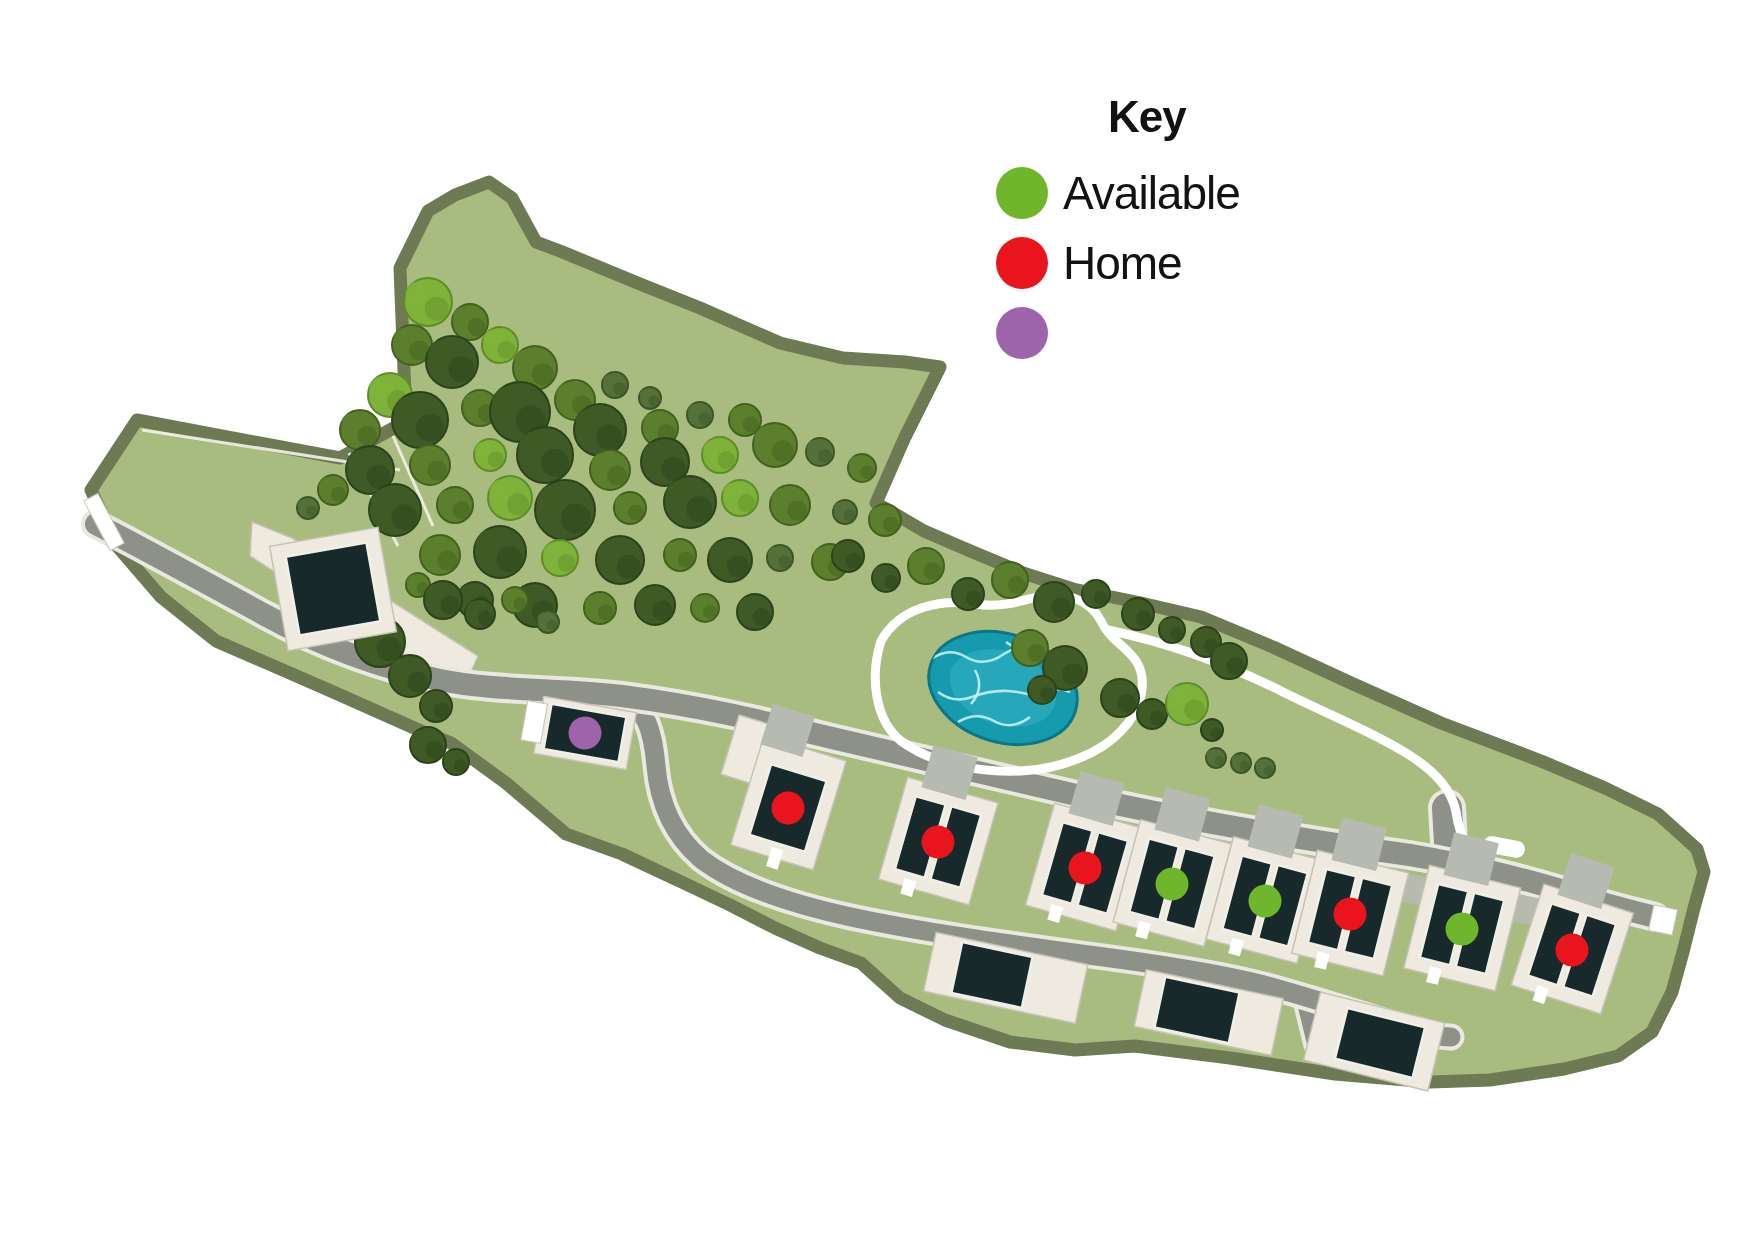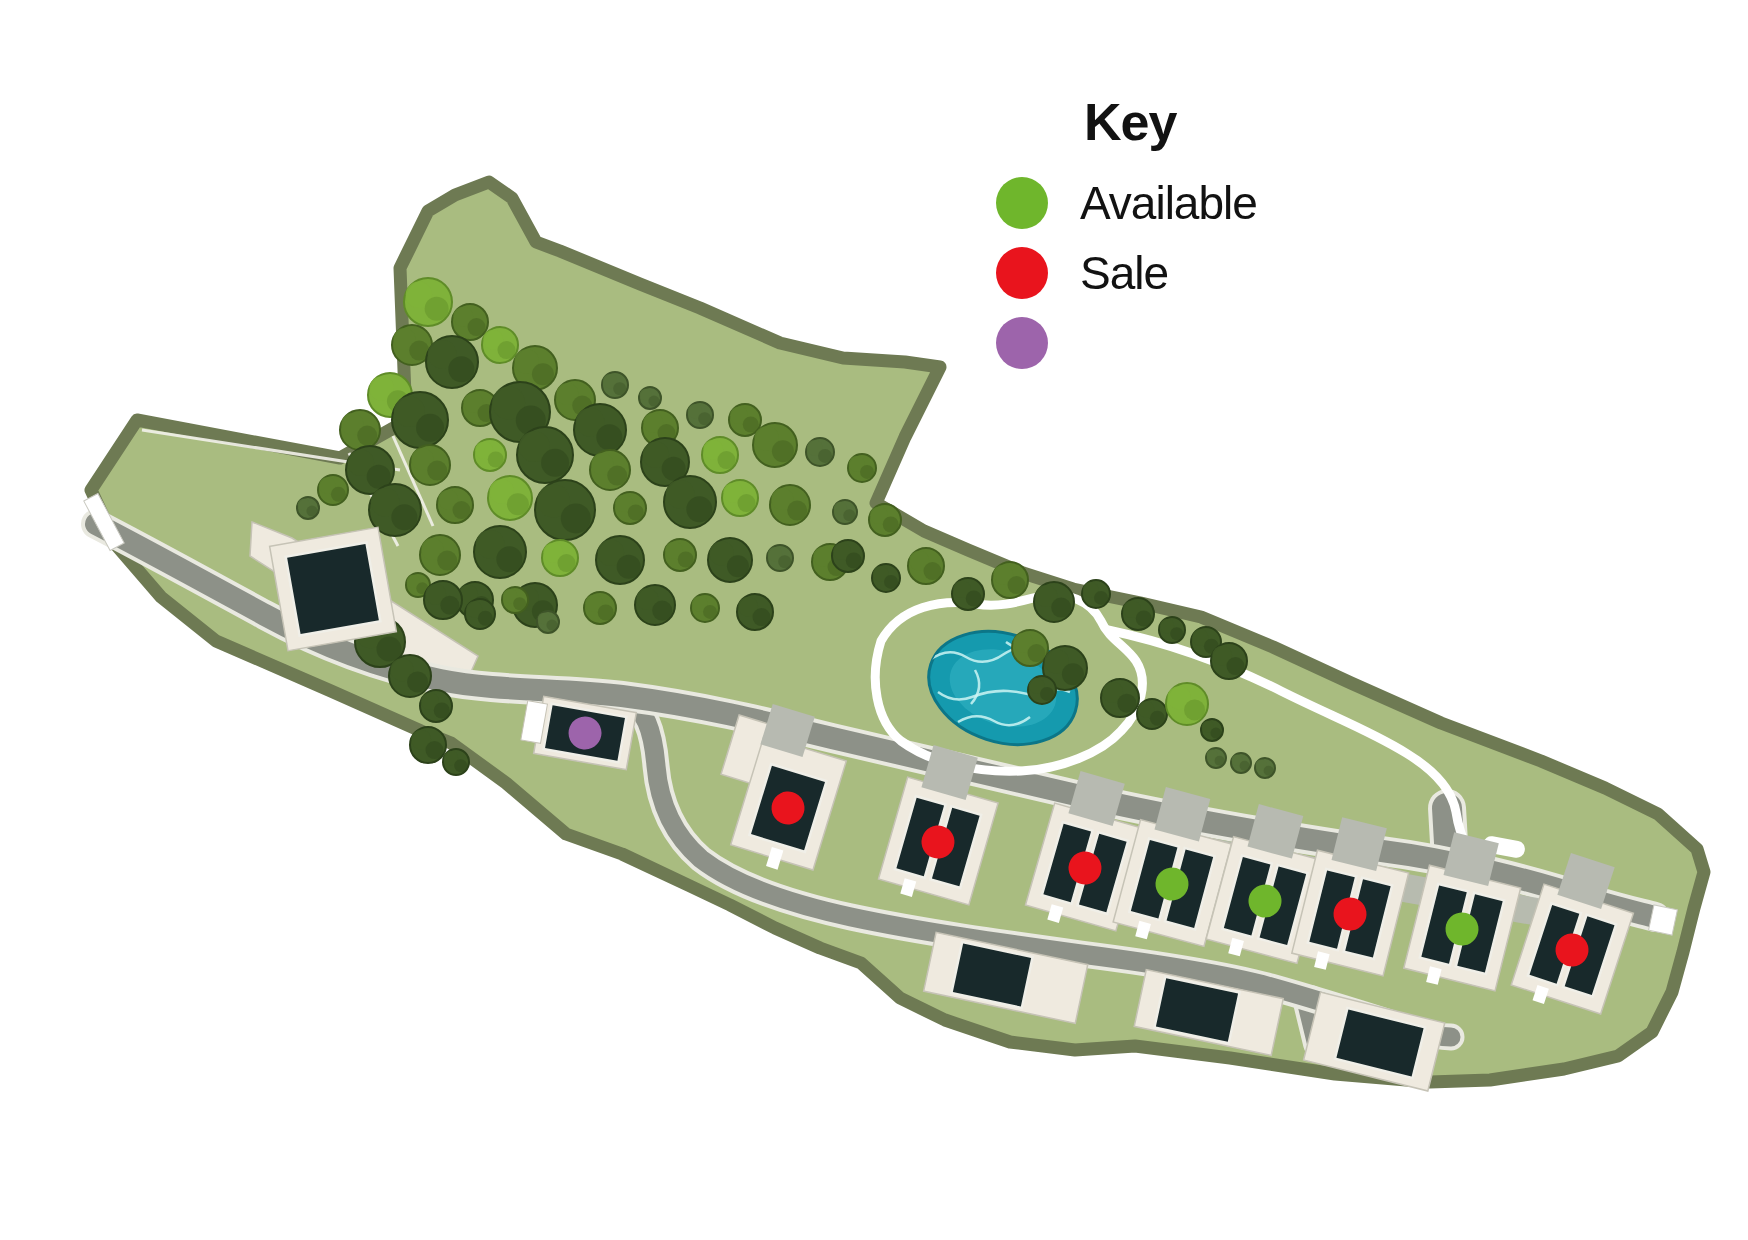--- a/index.html
+++ b/index.html
@@ -8,25 +8,25 @@
     background:#ffffff;
     font-family:"Liberation Sans", sans-serif;
   }
   #map-wrap{position:absolute;inset:0;}
   #map-wrap svg{display:block;}
   .legend{
     position:absolute;left:996px;top:92px;z-index:5;
     color:#121212;
   }
   .legend-title{
-    margin:0 0 16px 88px;
-    font-size:52px;font-weight:bold;letter-spacing:-1px;
+    margin:0 0 16px 112px;
+    font-size:44px;font-weight:bold;letter-spacing:-1px;
   }
   .legend-row{
-    display:flex;align-items:center;height:70px;gap:32px;
+    display:flex;align-items:center;height:70px;gap:15px;
   }
   .legend-dot{
     width:52px;height:52px;border-radius:50%;flex:0 0 auto;
   }
   .legend-label{
     font-size:46px;letter-spacing:-1px;white-space:nowrap;
   }
 </style>
 </head>
 <body>
@@ -584,18 +584,18 @@
   </div>
 
 <div class="legend">
   <div class="legend-title">Key</div>
   <div class="legend-row">
     <span class="legend-dot" style="background: rgb(111, 182, 44);"></span>
     <span class="legend-label">Available</span>
   </div>
   <div class="legend-row">
     <span class="legend-dot" style="background: rgb(233, 20, 29);"></span>
-    <span class="legend-label">Sale</span>
+    <span class="legend-label">Home</span>
   </div>
   <div class="legend-row">
     <span class="legend-dot" style="background: rgb(157, 100, 171);"></span>
   </div>
 </div>
 
 </body></html>

